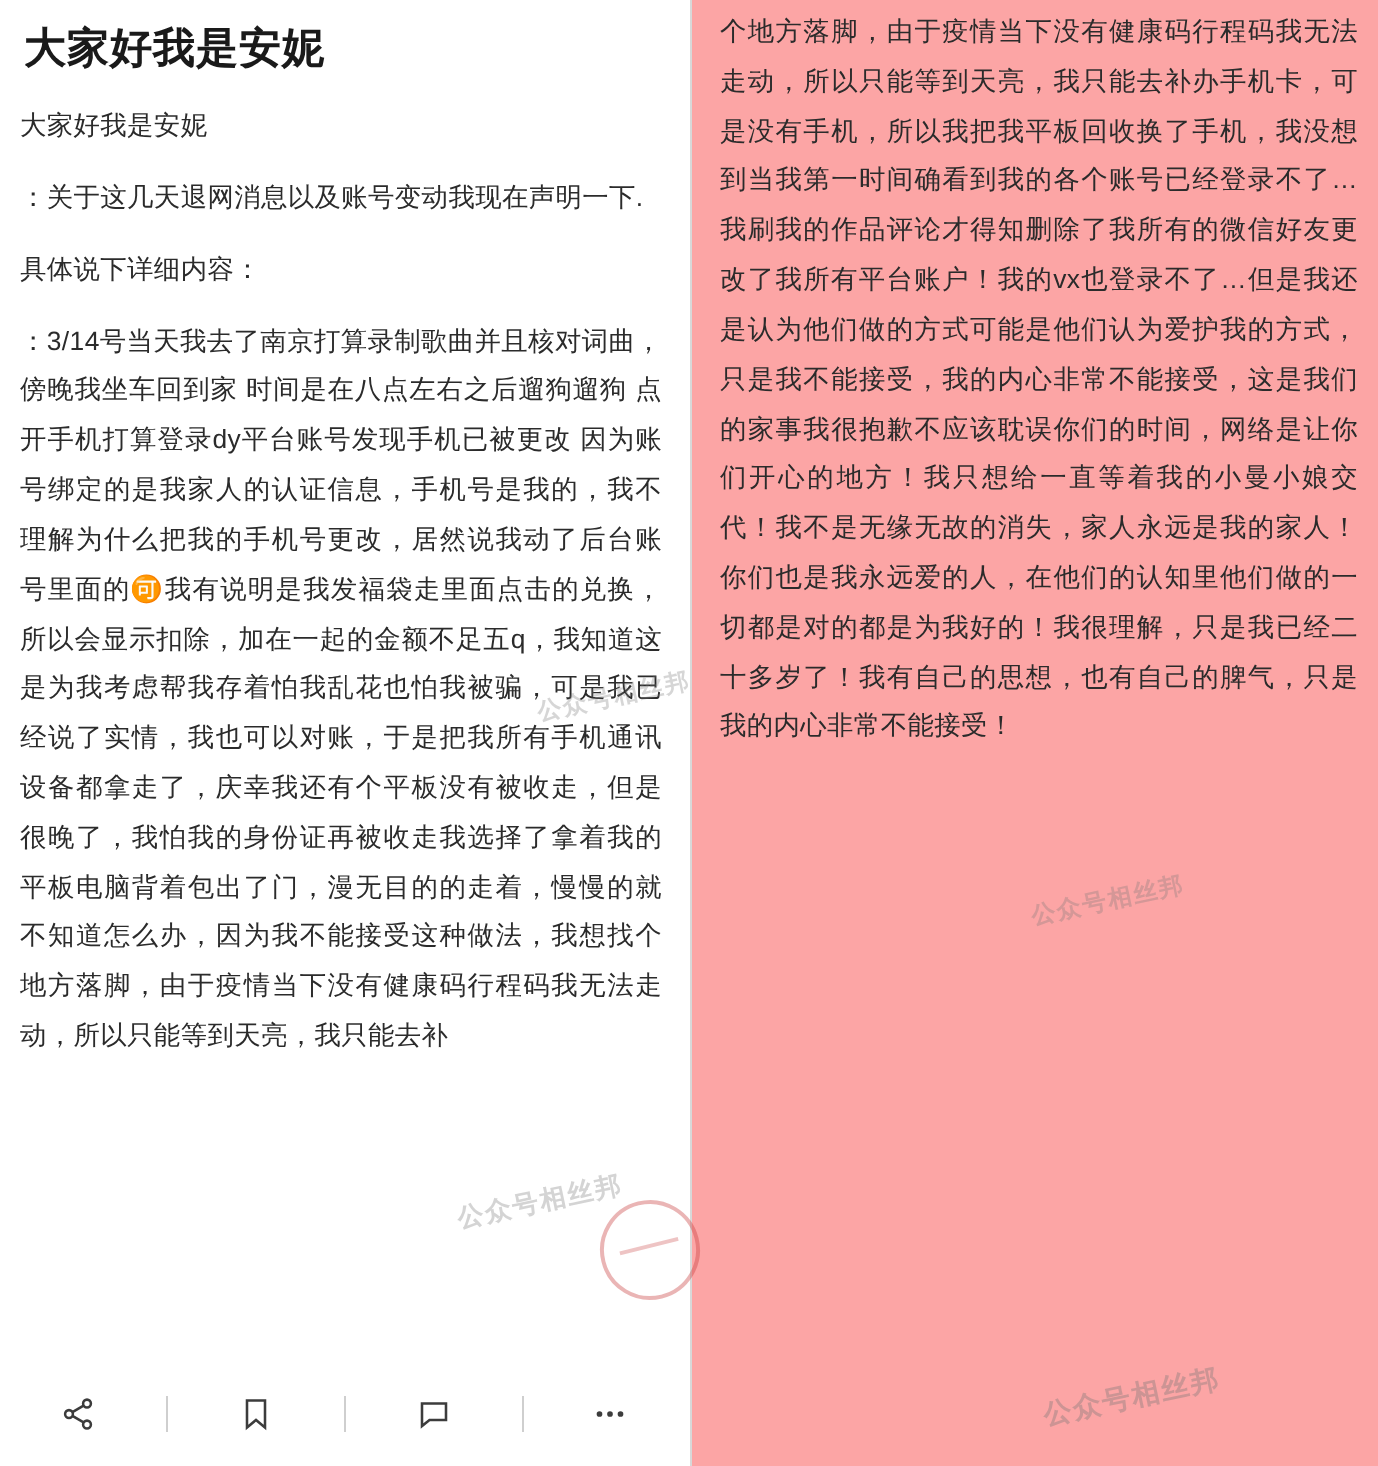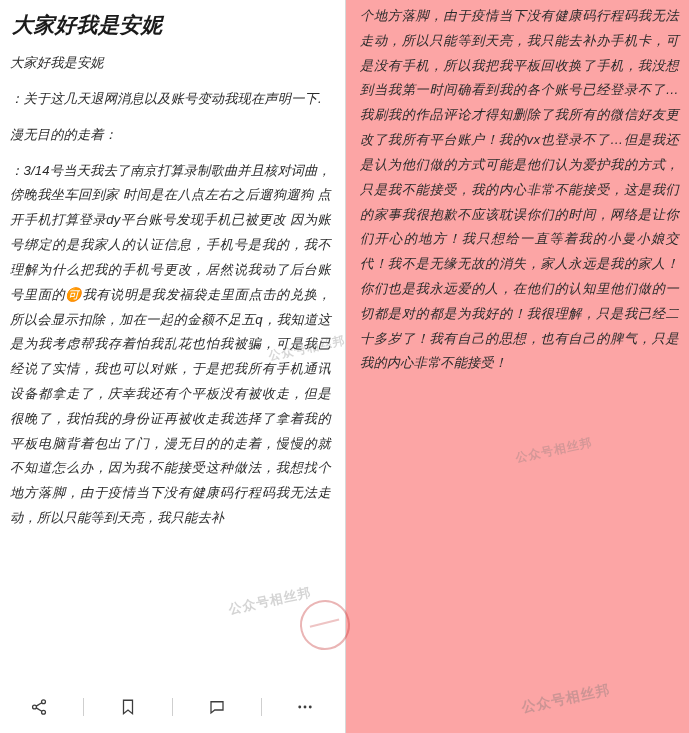--- a/index.html
+++ b/index.html
@@ -19,21 +19,20 @@
     height: 733px;
     display: flex;
     position: relative;
     background: #ffffff;
     overflow: hidden;
   }
   .col {
     position: relative;
     box-sizing: border-box;
     overflow: hidden;
-    font-style: italic;
   }
   .col-left {
     width: 345px;
     padding: 10px 14px 0 10px;
     background: #ffffff;
   }
   .divider {
     width: 1px;
     background: #d8d8d8;
     flex: 0 0 1px;
@@ -128,21 +127,21 @@
 </style>
 </head>
 <body>
 
 <div class="page">
 
   <div class="col col-left">
     <div class="doc-title">大家好我是安妮</div>
     <p class="para">大家好我是安妮</p>
     <p class="para">：关于这几天退网消息以及账号变动我现在声明一下.</p>
-    <p class="para">漫无目的的走着：</p>
+    <p class="para">具体说下详细内容：</p>
     <p class="para">：3/14号当天我去了南京打算录制歌曲并且核对词曲，傍晚我坐车回到家 时间是在八点左右之后遛狗遛狗 点开手机打算登录dy平台账号发现手机已被更改 因为账号绑定的是我家人的认证信息，手机号是我的，我不理解为什么把我的手机号更改，居然说我动了后台账号里面的🉑我有说明是我发福袋走里面点击的兑换，所以会显示扣除，加在一起的金额不足五q，我知道这是为我考虑帮我存着怕我乱花也怕我被骗，可是我已经说了实情，我也可以对账，于是把我所有手机通讯设备都拿走了，庆幸我还有个平板没有被收走，但是很晚了，我怕我的身份证再被收走我选择了拿着我的平板电脑背着包出了门，漫无目的的走着，慢慢的就不知道怎么办，因为我不能接受这种做法，我想找个地方落脚，由于疫情当下没有健康码行程码我无法走动，所以只能等到天亮，我只能去补</p>
 
     <div class="toolbar">
       <div class="tool-btn">
         <svg width="18" height="18" viewBox="0 0 24 24" fill="none" stroke="#3c3c3c" stroke-width="1.7">
           <circle cx="18" cy="5" r="2.6"></circle>
             <circle cx="6" cy="12" r="2.6"></circle>
             <circle cx="18" cy="19" r="2.6"></circle>
           <line x1="8.3" y1="10.8" x2="15.7" y2="6.4"></line>
             <line x1="8.3" y1="13.2" x2="15.7" y2="17.6"></line>

